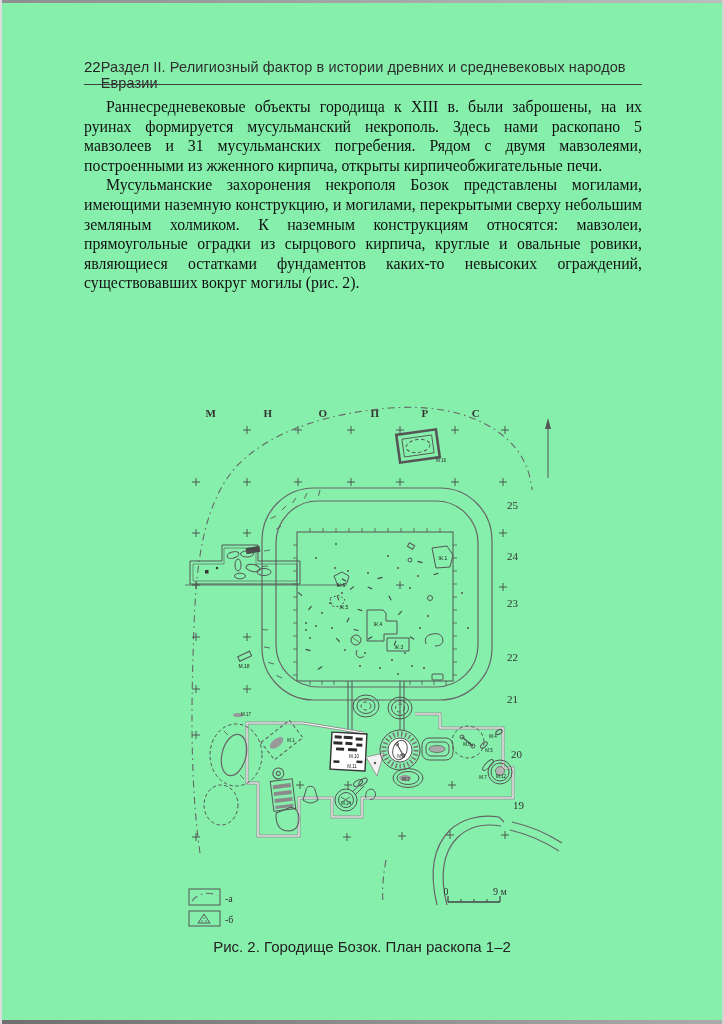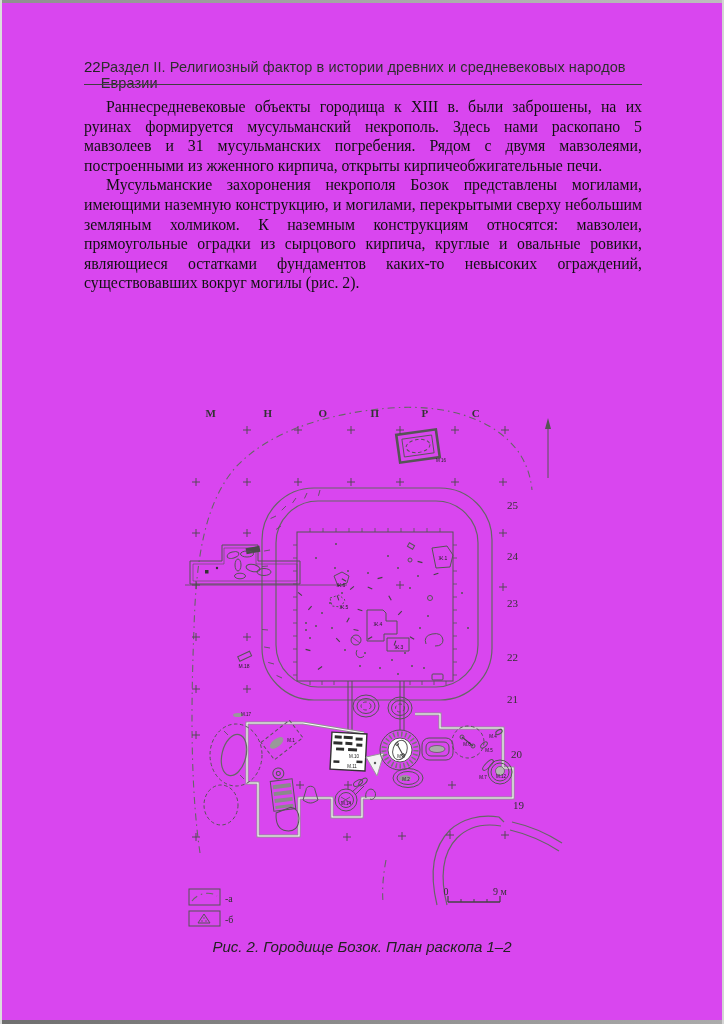--- a/index.html
+++ b/index.html
@@ -1,16 +1,16 @@
 <!DOCTYPE html>
 <html><head>
 <meta charset="utf-8">
 <style>
   html,body{margin:0;padding:0;background:#e8e8e8;}
-  #page{position:relative;width:724px;height:1024px;background:#d946ef;overflow:hidden;
+  #page{position:relative;width:724px;height:1024px;background:#86efac;overflow:hidden;
         font-family:"Liberation Serif",serif;color:#141414;}
   .edge-top{position:absolute;top:0;left:0;right:0;height:3px;
         background:linear-gradient(90deg,#8f8f8f,#bdbdbd);}
   .edge-bottom{position:absolute;bottom:0;left:0;right:0;height:4px;
         background:linear-gradient(90deg,#6f6f6f,#ababab);}
   .edge-left{position:absolute;top:0;bottom:0;left:0;width:2px;background:#dcdcdc;}
   .edge-right{position:absolute;top:0;bottom:0;right:0;width:2px;background:#d4d4d4;}
 
   #header{position:absolute;left:84px;top:58px;width:558px;display:flex;align-items:baseline;
         font-family:"Liberation Sans",sans-serif;font-size:14.5px;color:#2e2e2e;}
@@ -34,21 +34,21 @@
   .th2{fill:none;stroke:#666;stroke-width:1.2;}
   .dd{fill:none;stroke:#666;stroke-width:1.1;stroke-dasharray:7 4 1.5 4;}
   .dsh{fill:none;stroke:#555;stroke-width:1;stroke-dasharray:3.5 2.5;}
   .cr{stroke:#4a4a4a;stroke-width:.9;fill:none;}
   .tk{stroke:#555;stroke-width:.8;}
   .mk{stroke:#444;stroke-width:1.1;}
   .bnd{fill:none;stroke:#949494;stroke-width:3;}
   .bndc{fill:none;stroke:#fff;stroke-width:1.1;}
 
   #caption{position:absolute;left:0;top:938px;width:724px;text-align:center;
-        font-family:"Liberation Sans",sans-serif;font-style:italic;font-size:15px;color:#222;}
+        font-family:"Liberation Sans",sans-serif;font-size:15px;color:#222;}
 </style>
 </head>
 <body>
 
 <div id="page">
   <div class="edge-top"></div>
   <div class="edge-bottom"></div>
   <div class="edge-left"></div>
   <div class="edge-right"></div>
 

